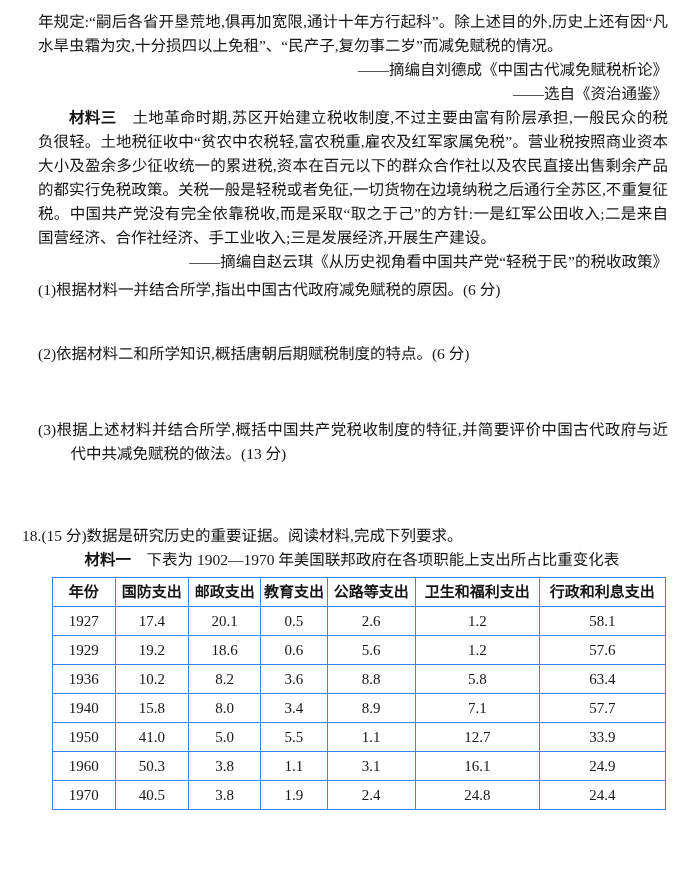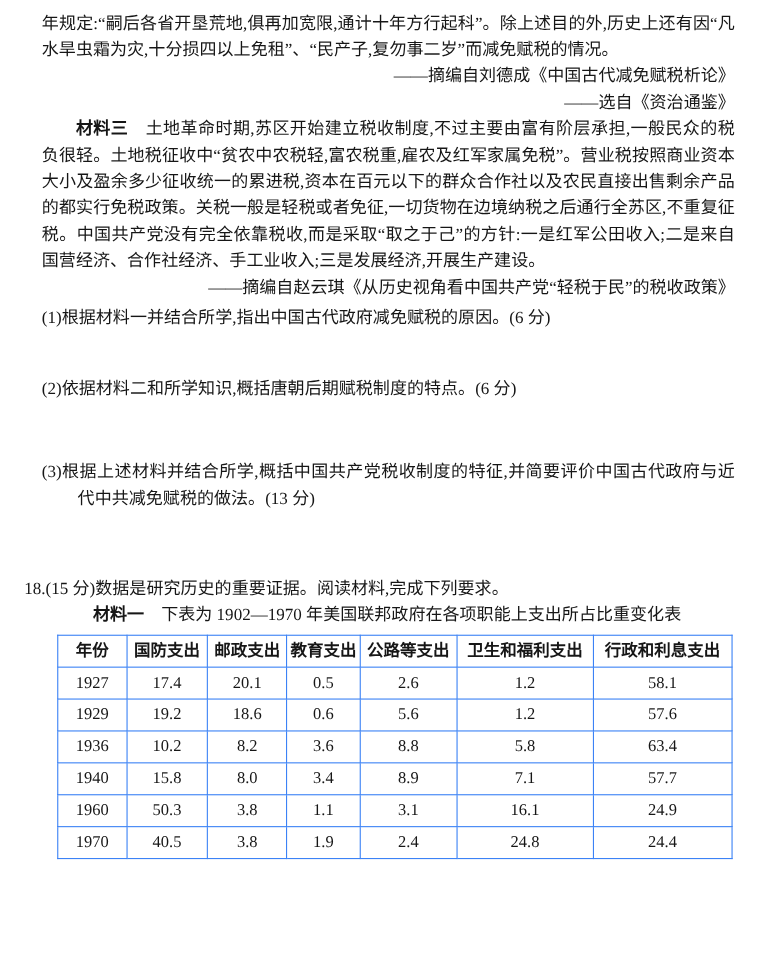--- a/index.html
+++ b/index.html
@@ -113,20 +113,29 @@
         <tr>
           <td>1940</td>
           <td>15.8</td>
           <td>8.0</td>
           <td>3.4</td>
           <td>8.9</td>
           <td>7.1</td>
           <td>57.7</td>
         </tr>
         <tr>
+          <td>1950</td>
+          <td>41.0</td>
+          <td>5.0</td>
+          <td>5.5</td>
+          <td>1.1</td>
+          <td>12.7</td>
+          <td>33.9</td>
+        </tr>
+        <tr>
           <td>1960</td>
           <td>50.3</td>
           <td>3.8</td>
           <td>1.1</td>
           <td>3.1</td>
           <td>16.1</td>
           <td>24.9</td>
         </tr>
         <tr>
           <td>1970</td>

